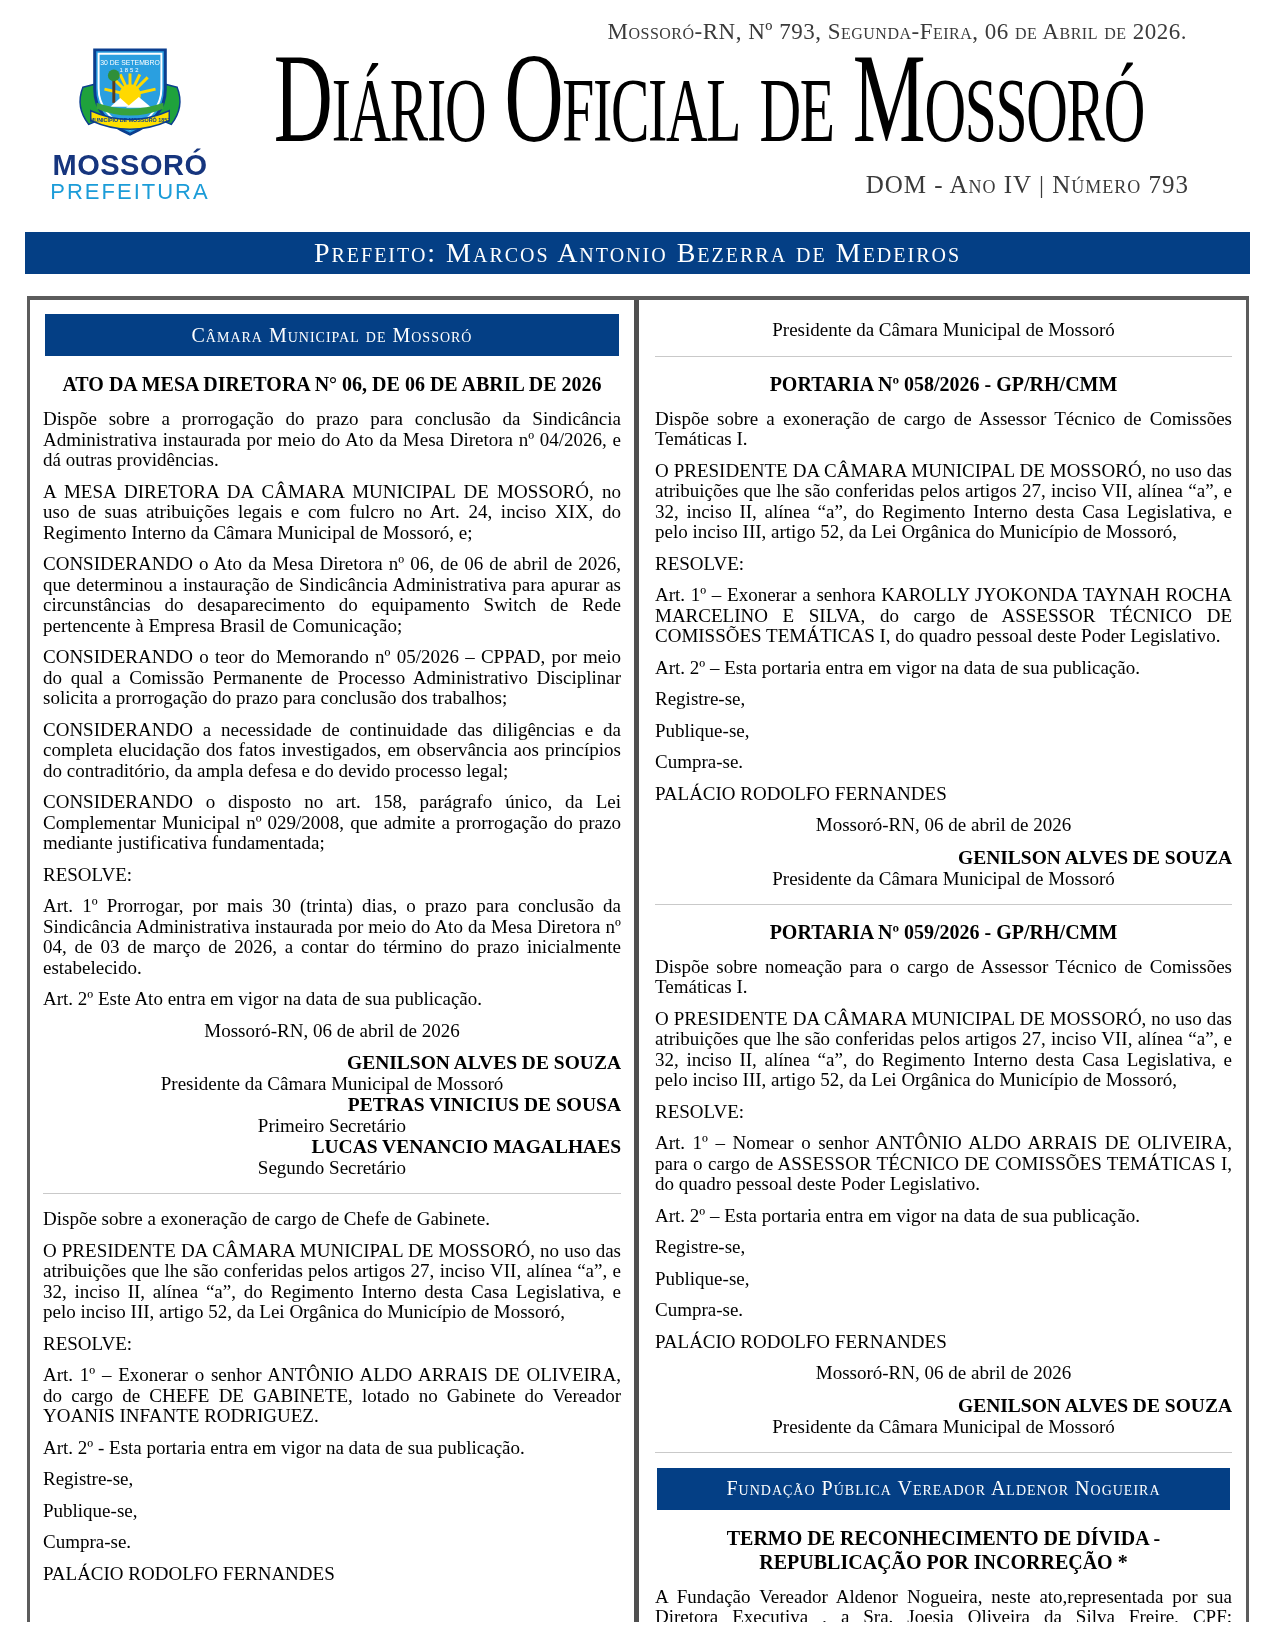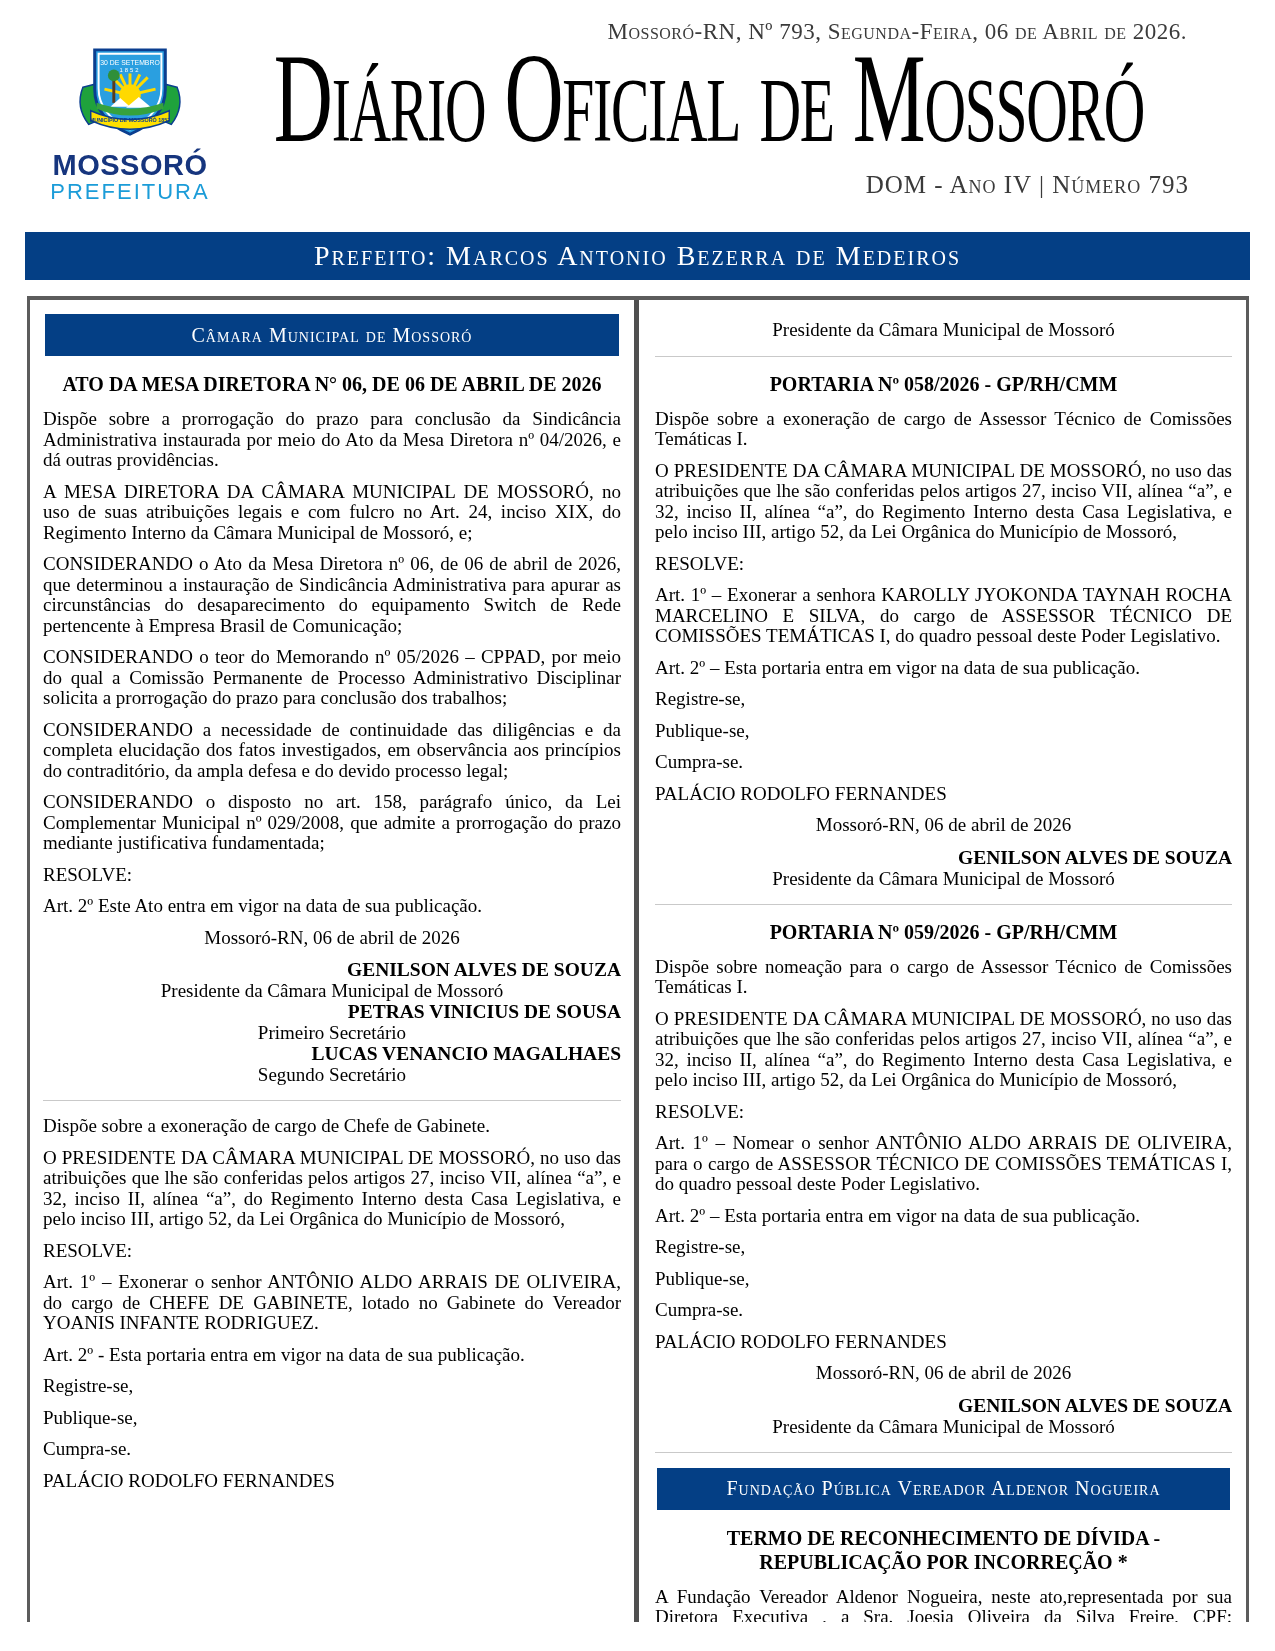--- a/index.html
+++ b/index.html
@@ -44,21 +44,21 @@
     font-variant:small-caps;font-size:128px;line-height:1;white-space:nowrap;
     letter-spacing:-2px;transform:scaleX(.64);transform-origin:center center;
     color:#000;
   }
   .edition{
     position:absolute;top:171px;right:86px;
     font-variant:small-caps;font-size:25px;letter-spacing:1px;
     color:var(--muted_ink,#3a3a3a);
   }
   .prefeito-banner{
-    position:absolute;left:25px;top:232px;width:1225px;height:48px;
+    position:absolute;left:25px;top:232px;width:1225px;height:42px;
     background:var(--brand_blue,#043f85);color:#fff;
     display:flex;align-items:center;justify-content:center;
     font-variant:small-caps;font-size:28px;letter-spacing:2px;
   }
 
   
   .content{
     position:absolute;left:27px;top:296px;width:1222px;height:1326px;
     border-top:4px solid var(--border_gray,#5c5c5c);
     border-left:3px solid var(--border_gray,#5c5c5c);
@@ -152,20 +152,21 @@
       <div class="sec-banner">Câmara Municipal de Mossoró</div>
 
       <div class="doc-heading">ATO DA MESA DIRETORA N° 06, DE 06 DE ABRIL DE 2026</div>
       <p class="para">Dispõe sobre a prorrogação do prazo para conclusão da Sindicância Administrativa instaurada por meio do Ato da Mesa Diretora nº 04/2026, e dá outras providências.</p>
       <p class="para">A MESA DIRETORA DA CÂMARA MUNICIPAL DE MOSSORÓ, no uso de suas atribuições legais e com fulcro no Art. 24, inciso XIX, do Regimento Interno da Câmara Municipal de Mossoró, e;</p>
       <p class="para">CONSIDERANDO o Ato da Mesa Diretora nº 06, de 06 de abril de 2026, que determinou a instauração de Sindicância Administrativa para apurar as circunstâncias do desaparecimento do equipamento Switch de Rede pertencente à Empresa Brasil de Comunicação;</p>
       <p class="para">CONSIDERANDO o teor do Memorando nº 05/2026 – CPPAD, por meio do qual a Comissão Permanente de Processo Administrativo Disciplinar solicita a prorrogação do prazo para conclusão dos trabalhos;</p>
       <p class="para">CONSIDERANDO a necessidade de continuidade das diligências e da completa elucidação dos fatos investigados, em observância aos princípios do contraditório, da ampla defesa e do devido processo legal;</p>
       <p class="para">CONSIDERANDO o disposto no art. 158, parágrafo único, da Lei Complementar Municipal nº 029/2008, que admite a prorrogação do prazo mediante justificativa fundamentada;</p>
       <p class="para">RESOLVE:</p>
+      <p class="para">Art. 1º Prorrogar, por mais 30 (trinta) dias, o prazo para conclusão da Sindicância Administrativa instaurada por meio do Ato da Mesa Diretora nº 04, de 03 de março de 2026, a contar do término do prazo inicialmente estabelecido.</p>
       <p class="para">Art. 2º Este Ato entra em vigor na data de sua publicação.</p>
       <div class="center-line">Mossoró-RN, 06 de abril de 2026</div>
       <div class="sig-block">
         <div class="sig-name">GENILSON ALVES DE SOUZA</div>
         <div class="sig-role">Presidente da Câmara Municipal de Mossoró</div>
         <div class="sig-name">PETRAS VINICIUS DE SOUSA</div>
         <div class="sig-role">Primeiro Secretário</div>
         <div class="sig-name">LUCAS VENANCIO MAGALHAES</div>
         <div class="sig-role">Segundo Secretário</div>
       </div>

